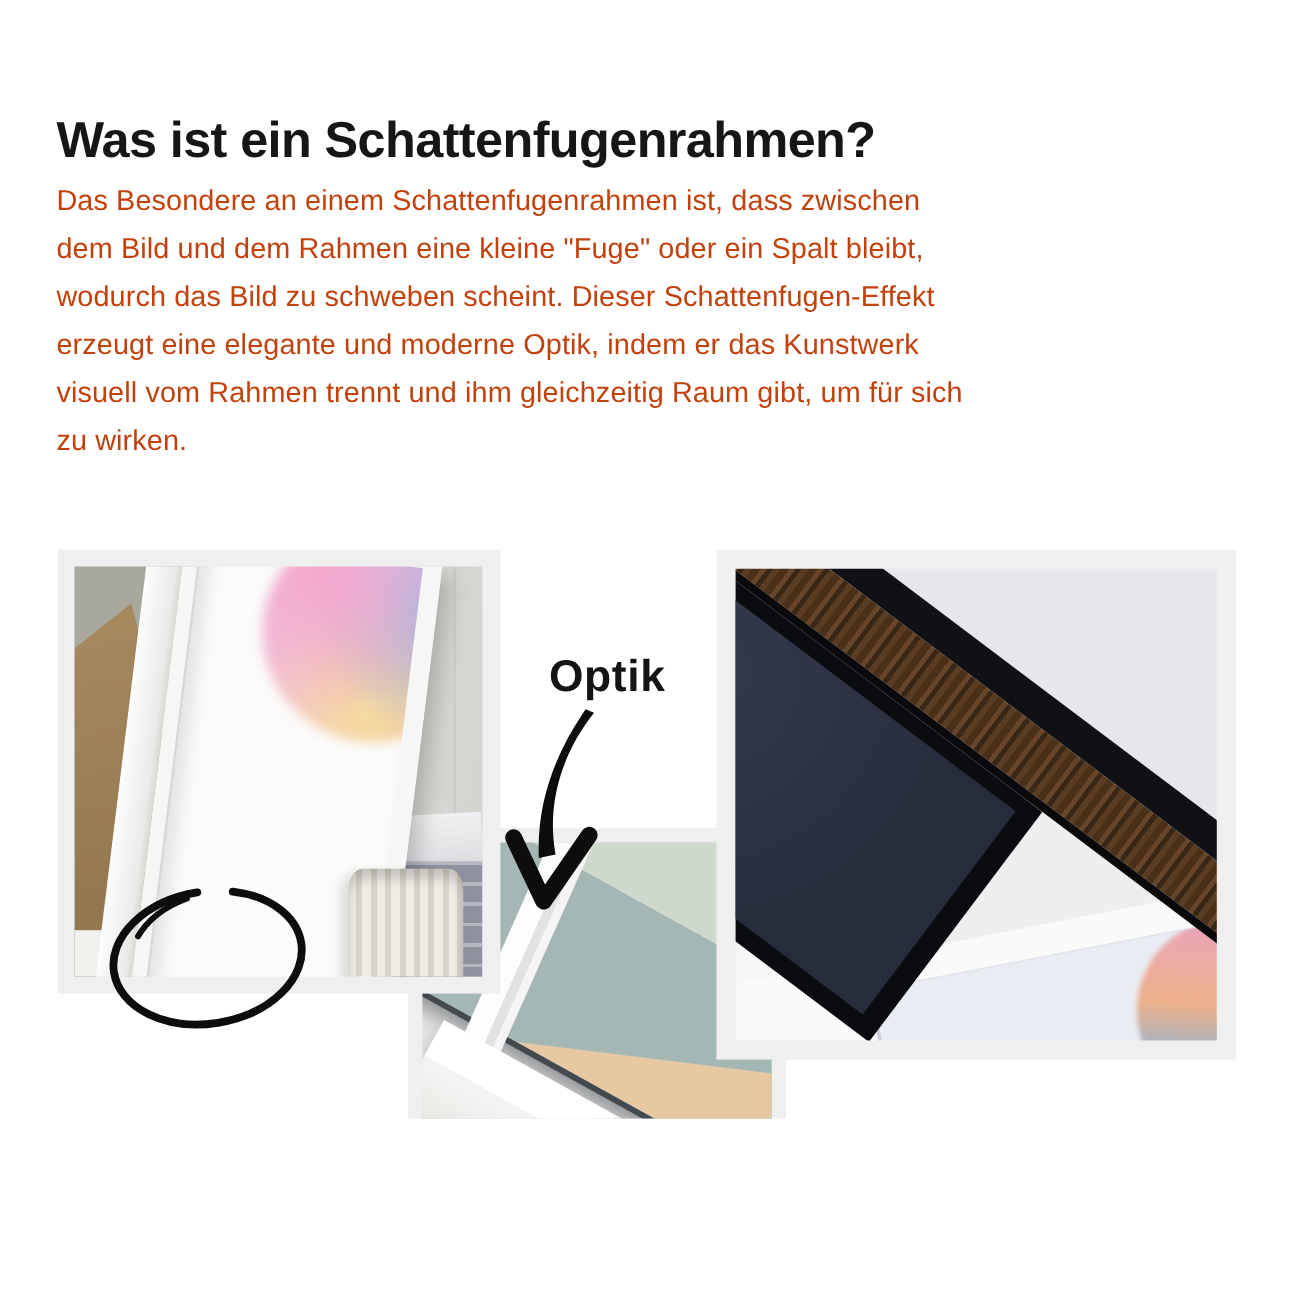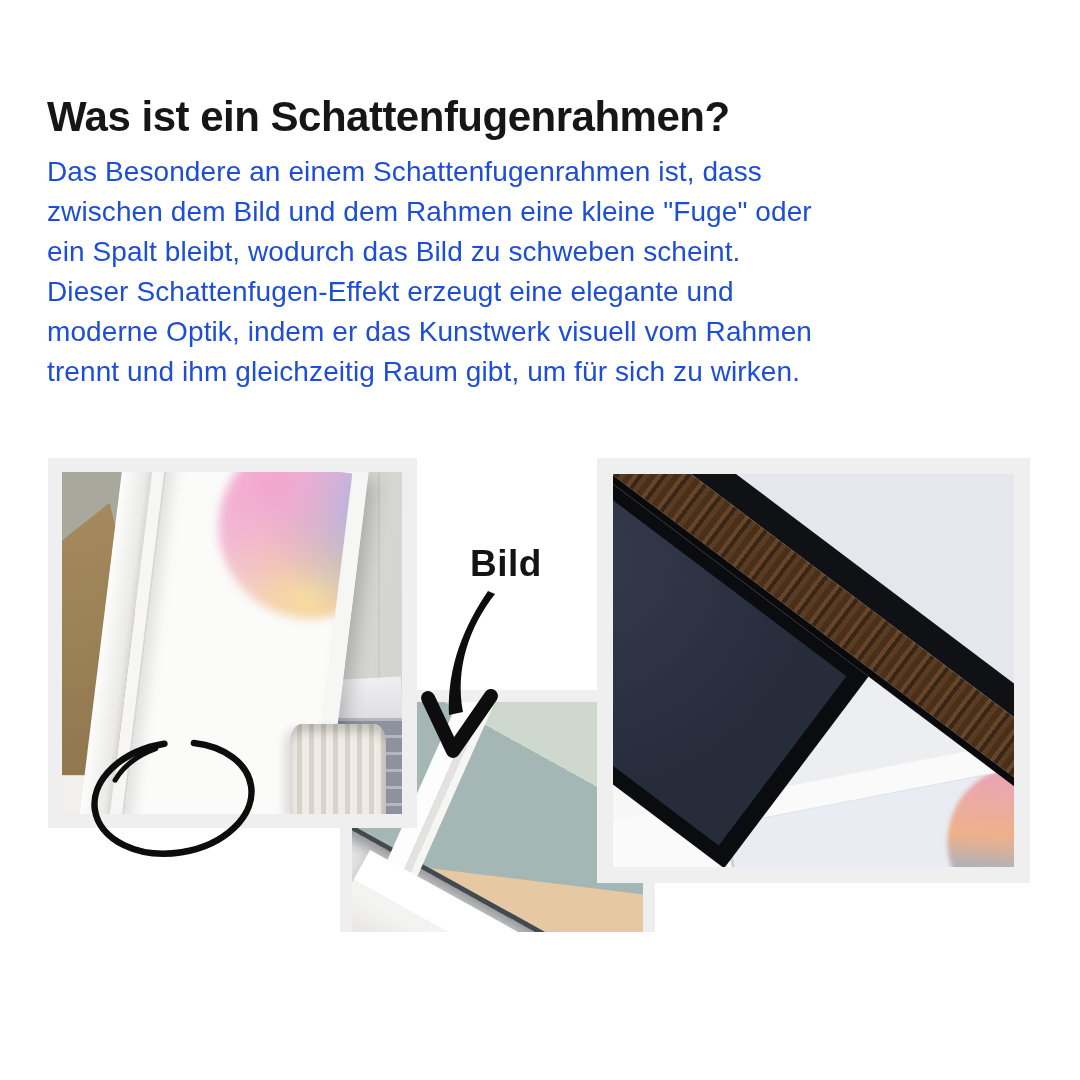--- a/index.html
+++ b/index.html
@@ -3,22 +3,22 @@
 <meta charset="utf-8">
 <style>
   html,body{margin:0;padding:0;}
   body{width:1080px;height:1080px;background:#ffffff;font-family:"Liberation Sans","DejaVu Sans",sans-serif;}
   .poster{position:relative;width:1080px;height:932px;background:#ffffff;overflow:hidden;}
   .abs{position:absolute;}
 
   
   .title{left:47px;top:64px;width:790px;font-size:42px;line-height:50px;font-weight:700;
          letter-spacing:-0.5px;color:#161616;}
-  .body-text{left:47px;top:124px;width:766px;font-size:28px;line-height:40px;
-             font-weight:400;color:#1d4ed8;letter-spacing:0.1px;}
+  .body-text{left:47px;top:124px;width:766px;font-size:24px;line-height:40px;
+             font-weight:400;color:#c2410c;letter-spacing:0.1px;}
 
   
   .logo-box{left:828px;top:70px;width:180px;height:300px;}
   .logo-s{position:absolute;left:0;top:0;}
   .brand-name{position:absolute;left:16px;top:262px;font-family:"Liberation Serif","DejaVu Serif",serif;
               font-size:25px;letter-spacing:9.5px;color:#141414;white-space:nowrap;}
 
   
   .card{background:#efefef;}
   .card-left{left:48px;top:458px;width:369px;height:370px;z-index:3;}
@@ -150,21 +150,21 @@
         <div class="frame1-front">
           <div class="canvas1">
             <div class="grad-circle1"></div>
           </div>
         </div>
       </div>
       <div class="abs vase"></div>
     </div>
   </div>
 
-  <div class="abs fuge-label">Bild</div>
+  <div class="abs fuge-label">Optik</div>
 
   <svg class="abs arrow-svg" width="110" height="185" viewBox="0 0 110 185">
     <path fill="#0d0d0d" d="M83,6 C60,40 42,80 44,130 L58,127 C50,84 64,42 90,9 Z"></path>
     <path fill="none" stroke="#0d0d0d" stroke-width="14" stroke-linecap="round" stroke-linejoin="round" d="M23,113 L48,166 L86,111"></path>
   </svg>
 
   <svg class="abs ellipse-svg" width="195" height="148" viewBox="0 0 195 148">
     <ellipse cx="95" cy="76" rx="79" ry="55" transform="rotate(-9 95 76)" fill="none" stroke="#0d0d0d" stroke-width="6.5" stroke-linecap="round" pathLength="100" stroke-dasharray="93 7" stroke-dashoffset="-82"></ellipse>
     <ellipse cx="100" cy="70" rx="70" ry="48" transform="rotate(-14 100 70)" fill="none" stroke="#0d0d0d" stroke-width="5" stroke-linecap="round" pathLength="100" stroke-dasharray="14 86" stroke-dashoffset="-58"></ellipse>
   </svg>

